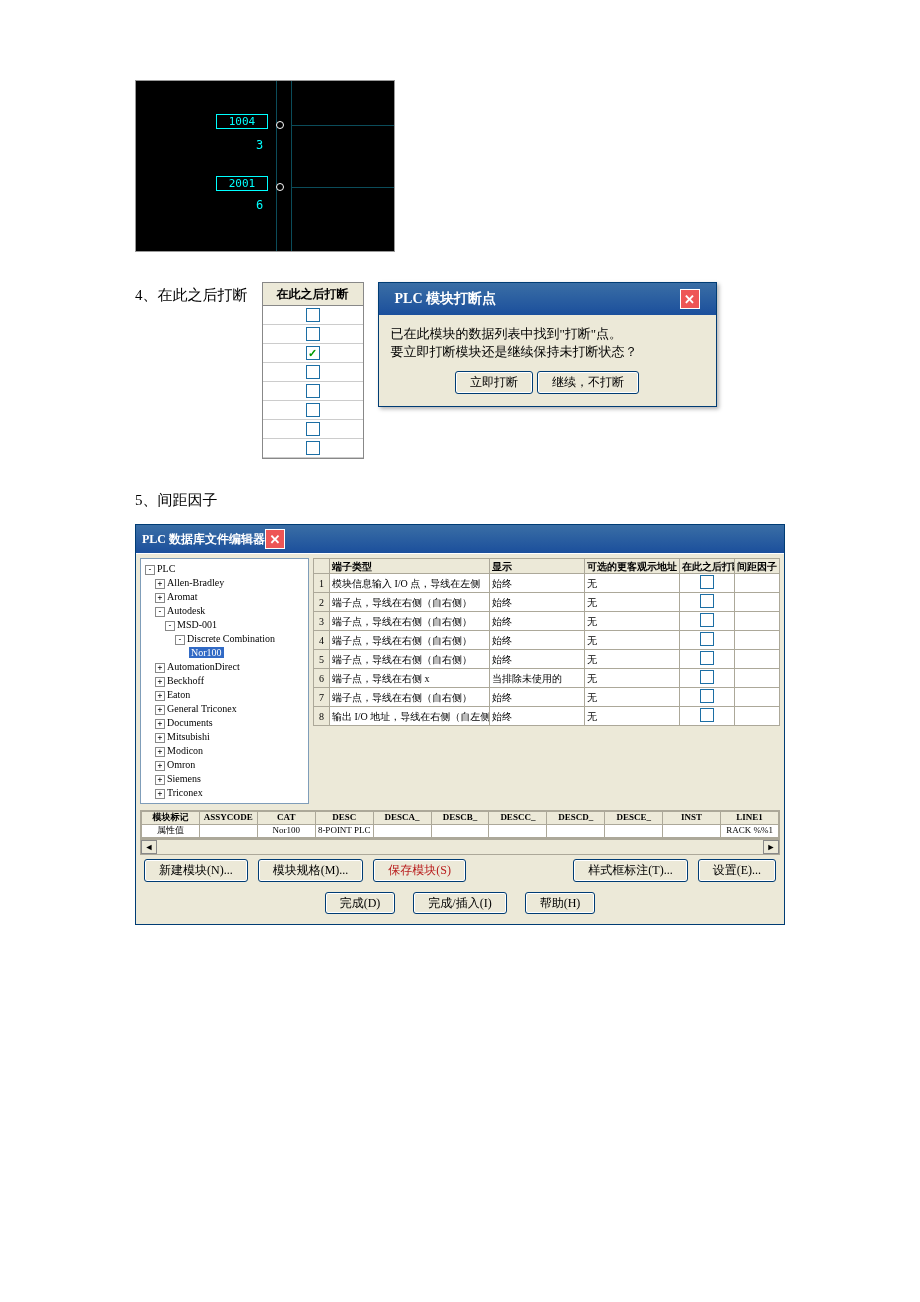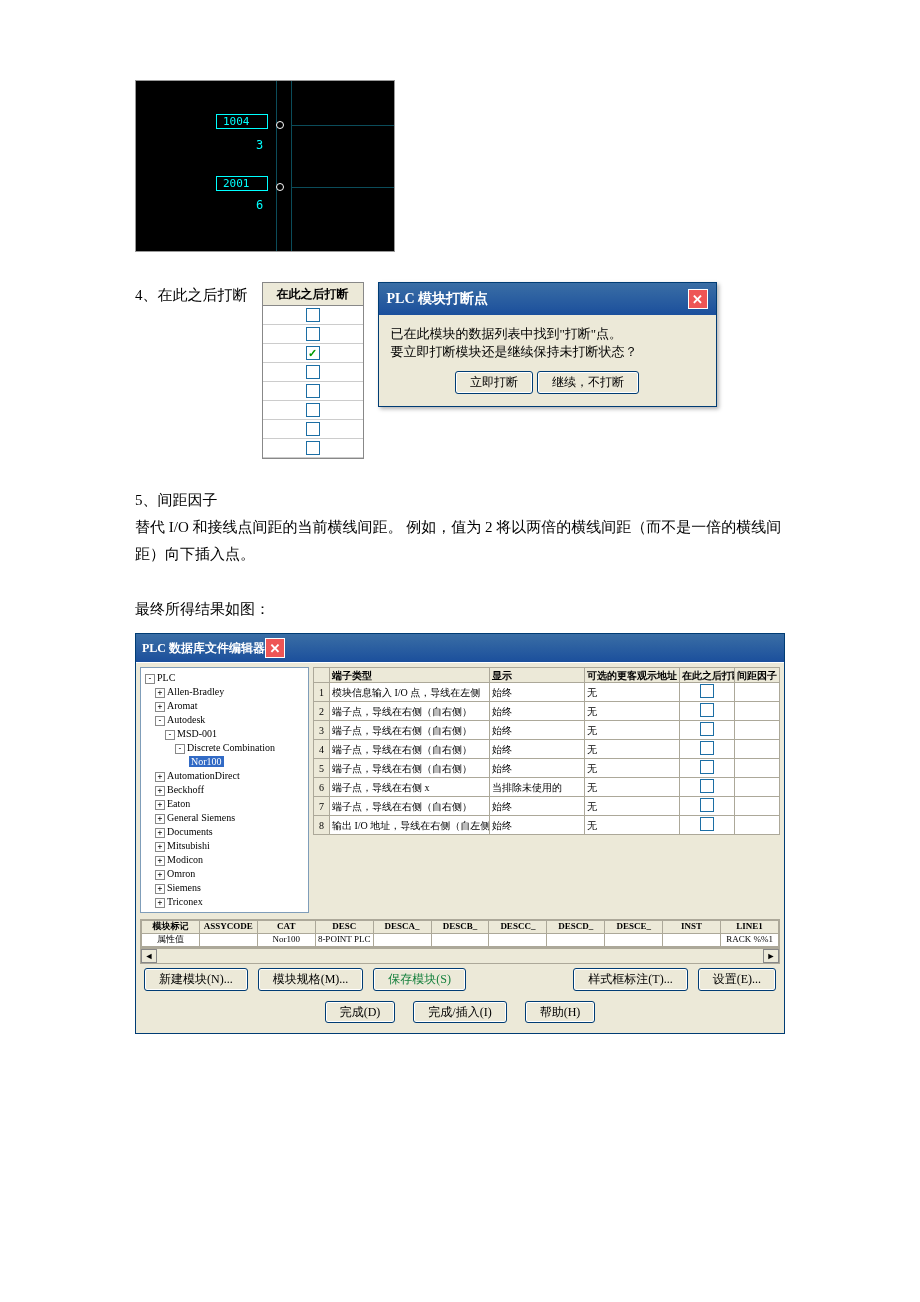--- a/index.html
+++ b/index.html
@@ -3,36 +3,36 @@
 <meta charset="utf-8">
 <style>
   body{margin:0;background:#fff;font-family:"SimSun","Songti SC",serif;font-size:15px;color:#000;width:920px}
   .page{padding:80px 135px 0 135px}
   
   .cad{width:258px;height:170px;background:#000;position:relative;border:1px solid #999}
   .cad .vline{position:absolute;top:0;bottom:0;border-left:1px solid #0b4c5a}
   .cad .vl1{left:140px}.cad .vl2{left:155px}
   .cad .hline{position:absolute;left:155px;right:0;border-top:1px solid #0b4c5a}
   .cad .hl1{top:44px}.cad .hl2{top:106px}
-  .cad .wire{position:absolute;font:11px/1 Consolas,monospace;color:#0ff;border:1px solid #0ff;padding:1px 6px;text-align:left;width:38px}
+  .cad .wire{position:absolute;font:11px/1 Consolas,monospace;color:#0ff;border:1px solid #0ff;padding:1px 6px;text-align:center;width:38px}
   .cad .w1{top:33px;left:80px}.cad .w2{top:95px;left:80px}
   .cad .dot{position:absolute;width:6px;height:6px;border:1px solid #fff;border-radius:50%;background:#000}
   .cad .d1{top:40px;left:140px}.cad .d2{top:102px;left:140px}
   .cad .num{position:absolute;font:12px/1 Consolas,monospace;color:#0ff}
   .cad .n1{top:58px;left:120px}.cad .n2{top:118px;left:120px}
   
   .row4{display:flex;gap:14px;margin-top:30px;align-items:flex-start}
   .label4{font-size:15px;white-space:nowrap;padding-top:4px}
   .breaklist{width:100px;border:1px solid #888;background:#fff;font:bold 12px/1 "SimSun"}
   .breaklist .hdr{border-bottom:1px solid #888;padding:5px 4px;text-align:center;background:#ece9d8}
   .breaklist .cell{height:18px;border-bottom:1px solid #ccc;display:flex;justify-content:center;align-items:center}
   .cb{width:12px;height:12px;border:1px solid #1c6ea4;background:#fff;display:inline-flex;align-items:center;justify-content:center}
   .cb.ck::after{content:"✓";color:#090;font:bold 11px/1 sans-serif}
   .dlg{width:337px;background:#ece9d8;border:1px solid #003c74;box-shadow:2px 2px 4px rgba(0,0,0,.3)}
-  .dlg .titlebar{background:linear-gradient(#3a6ea5,#1b4f9c);color:#fff;font:bold 14px/1 "SimSun";padding:6px 8px;display:flex;justify-content:space-between;align-items:center}
+  .dlg .titlebar{background:linear-gradient(#3a6ea5,#1b4f9c);color:#fff;font:bold 14px/1 "SimSun";padding:6px 16px;display:flex;justify-content:space-between;align-items:center}
   .closex{width:18px;height:18px;background:#e55;border:1px solid #fff;display:flex;align-items:center;justify-content:center;color:#fff;font:bold 13px/1 sans-serif}
   .dlg .body{padding:10px 12px 12px;font:13px/1.4 "SimSun"}
   .dlg .btns{display:flex;gap:4px;justify-content:center;margin-top:10px}
   .winbtn{background:#ece9d8;border:1px solid #003c74;border-radius:3px;padding:2px 14px;font:12px/1.4 "SimSun";box-shadow:inset 0 0 0 1px #fff}
   
   .para{margin-top:28px;line-height:1.8}
   
   .editor{margin-top:10px;border:1px solid #003c74;background:#ece9d8;font:11px/1.2 "SimSun";position:relative}
   .editor .titlebar{background:linear-gradient(#3a6ea5,#1b4f9c);color:#fff;font:bold 12px/1 "SimSun";padding:4px 6px;display:flex;align-items:center}
   .pathbar{padding:4px 6px;font:10px/1 Consolas,"SimSun";border-bottom:1px solid #aca899}
@@ -53,21 +53,21 @@
   .attrs{margin:2px 4px 0;border:1px solid #aca899;background:#fff}
   .attrs table{width:100%;border-collapse:collapse;table-layout:fixed}
   .attrs th,.attrs td{border:1px solid #aca899;font:9px/1.1 "SimSun";text-align:center;padding:1px;overflow:hidden}
   .attrs th{background:#ece9d8;font-weight:bold}
   .scroll{height:14px;background:#ece9d8;border:1px solid #aca899;margin:0 4px;display:flex;align-items:center}
   .scroll .lar,.scroll .rar{width:14px;height:12px;background:#ece9d8;border:1px solid #888;font:9px/12px sans-serif;text-align:center}
   .scroll .rar{margin-left:auto}
   .tblname{padding:4px 6px;font:10px/1 Consolas,"SimSun"}
   .btnrow{display:flex;gap:10px;padding:4px 8px;align-items:center}
   .btnrow .sp{flex:1}
-  .winbtn.dis{color:#15803d}
+  .winbtn.dis{color:#b91c1c}
   .btnrow2{display:flex;gap:18px;justify-content:center;padding:6px 8px 10px}
 </style>
 </head>
 <body>
 
 <div class="page">
 
   <div class="cad">
     <div class="vline vl1"></div>
       <div class="vline vl2"></div>
@@ -121,44 +121,42 @@
         <div class="btns">
           <button class="winbtn">立即打断</button>
           <button class="winbtn">继续，不打断</button>
         </div>
       </div>
     </div>
   </div>
 
   <div class="para">
     <div>5、间距因子</div>
-    <div>替代 I/O 和接线点间距的当前横线间距。 例如，值为 2 将以两倍的横线间距（而不是一倍的横线间距）向下插入点。</div>
   </div>
 
-  <div class="para">最终所得结果如图：</div>
 
   <div class="editor">
     <div class="titlebar">
       <span>PLC 数据库文件编辑器</span>
       <span class="closex">✕</span>
     </div>
     <div class="edbody">
 
       <div class="tree">
         <div class="i"><span class="bx">-</span><span>PLC</span></div>
         <div class="i" style="padding-left:10px"><span class="bx">+</span><span>Allen-Bradley</span></div>
         <div class="i" style="padding-left:10px"><span class="bx">+</span><span>Aromat</span></div>
         <div class="i" style="padding-left:10px"><span class="bx">-</span><span>Autodesk</span></div>
         <div class="i" style="padding-left:20px"><span class="bx">-</span><span>MSD-001</span></div>
         <div class="i" style="padding-left:30px"><span class="bx">-</span><span>Discrete Combination</span></div>
         <div class="i" style="padding-left:44px"><span class="sel">Nor100</span></div>
         <div class="i" style="padding-left:10px"><span class="bx">+</span><span>AutomationDirect</span></div>
         <div class="i" style="padding-left:10px"><span class="bx">+</span><span>Beckhoff</span></div>
         <div class="i" style="padding-left:10px"><span class="bx">+</span><span>Eaton</span></div>
-        <div class="i" style="padding-left:10px"><span class="bx">+</span><span>General Siemens</span></div>
+        <div class="i" style="padding-left:10px"><span class="bx">+</span><span>General Triconex</span></div>
         <div class="i" style="padding-left:10px"><span class="bx">+</span><span>Documents</span></div>
         <div class="i" style="padding-left:10px"><span class="bx">+</span><span>Mitsubishi</span></div>
         <div class="i" style="padding-left:10px"><span class="bx">+</span><span>Modicon</span></div>
         <div class="i" style="padding-left:10px"><span class="bx">+</span><span>Omron</span></div>
         <div class="i" style="padding-left:10px"><span class="bx">+</span><span>Siemens</span></div>
         <div class="i" style="padding-left:10px"><span class="bx">+</span><span>Triconex</span></div>
       </div>
 
       <div class="gridwrap">
         <table class="grid">

